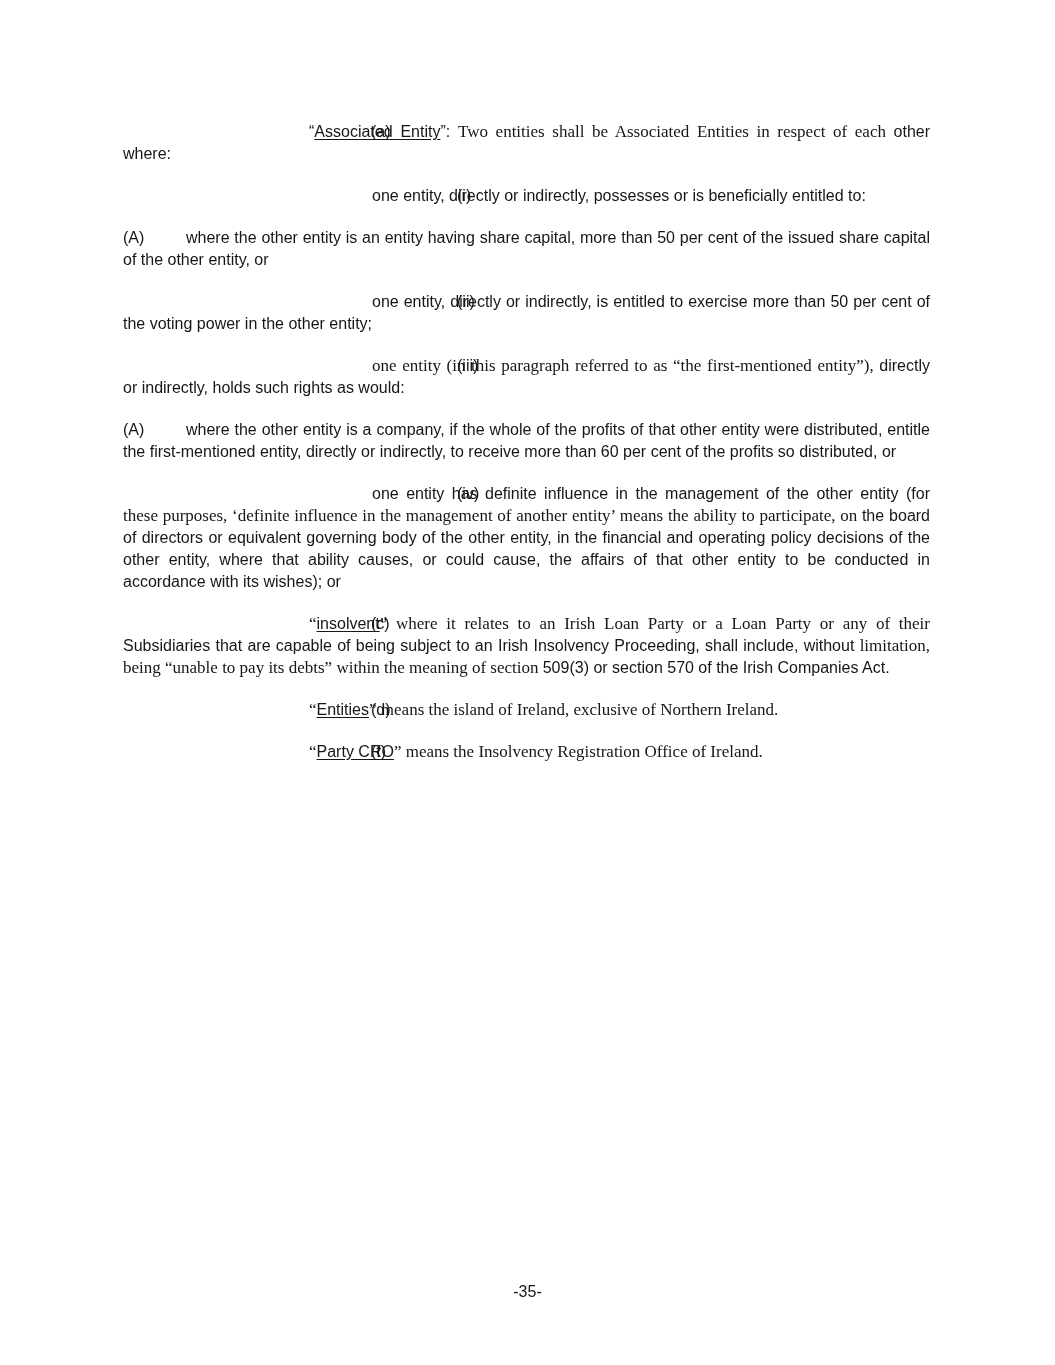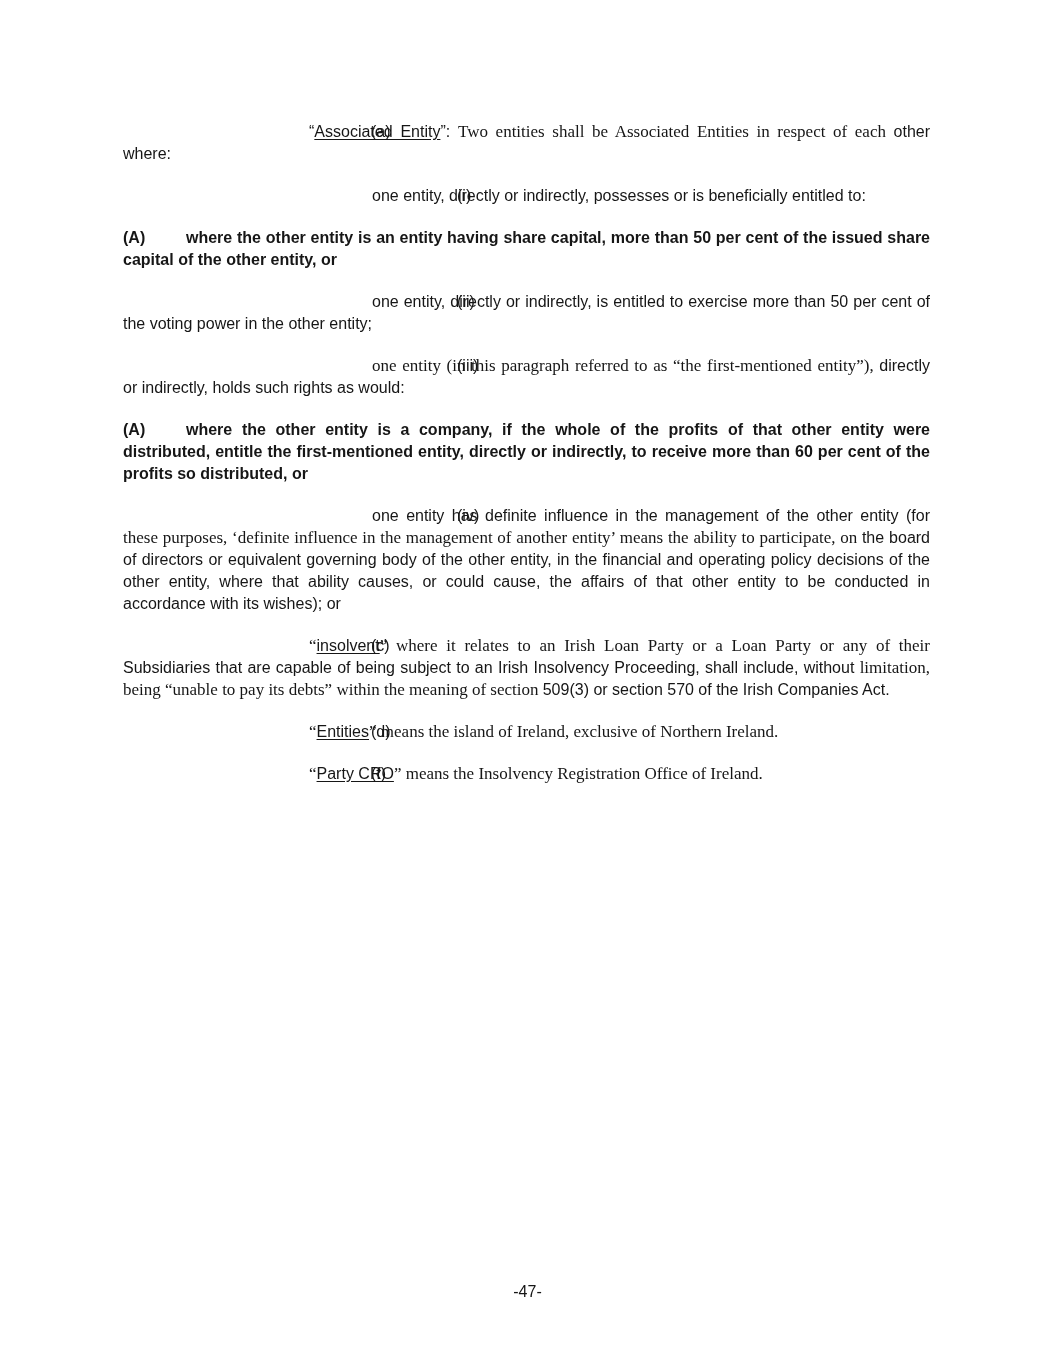--- a/index.html
+++ b/index.html
@@ -31,21 +31,21 @@
     display: inline-block;
     font-family: "Liberation Sans", sans-serif;
   }
   
   .lvl-a { text-indent: 124px; }
   .lvl-a .lbl { width: 62px; }
   
   .lvl-i { text-indent: 167px; }
   .lvl-i .lbl { width: 82px; }
   
-  .lvl-A { margin-left: 249px; font-weight: bold; }
+  .lvl-A { margin-left: 249px; }
   .lvl-A .lbl { width: 63px; }
   .serif { font-family: "Liberation Serif", serif; font-size: 17px; }
   .sans  { font-family: "Liberation Sans", sans-serif; }
   .u { text-decoration: underline; text-underline-offset: 2px; }
   .page-footer {
     position: absolute;
     left: 0;
     right: 0;
     top: 1283px;
     text-align: center;
@@ -78,13 +78,13 @@
 
   <p class="para lvl-a"><span class="lbl">(c)</span><span class="serif">“</span><span class="sans u">insolvent</span><span class="serif">” where it relates to an Irish Loan Party or a Loan Party or any of their </span><span class="sans">Subsidiaries that are capable of being subject to an Irish Insolvency Proceeding, shall include, without </span><span class="serif">limitation, being “unable to pay its debts” within the meaning of section </span><span class="sans">509(3) or section 570 of the Irish Companies Act.</span></p>
 
   <p class="para lvl-a"><span class="lbl">(d)</span><span class="serif">“</span><span class="sans u">Entities</span><span class="serif">” means the island of Ireland, exclusive of Northern Ireland.</span></p>
 
 
   <p class="para lvl-a"><span class="lbl">(f)</span><span class="serif">“</span><span class="sans u">Party CRO</span><span class="serif">” means the Insolvency Registration Office of Ireland.</span></p>
 
 </div>
 
-<div class="page-footer">-47-</div>
+<div class="page-footer">-35-</div>
 
 </body></html>

